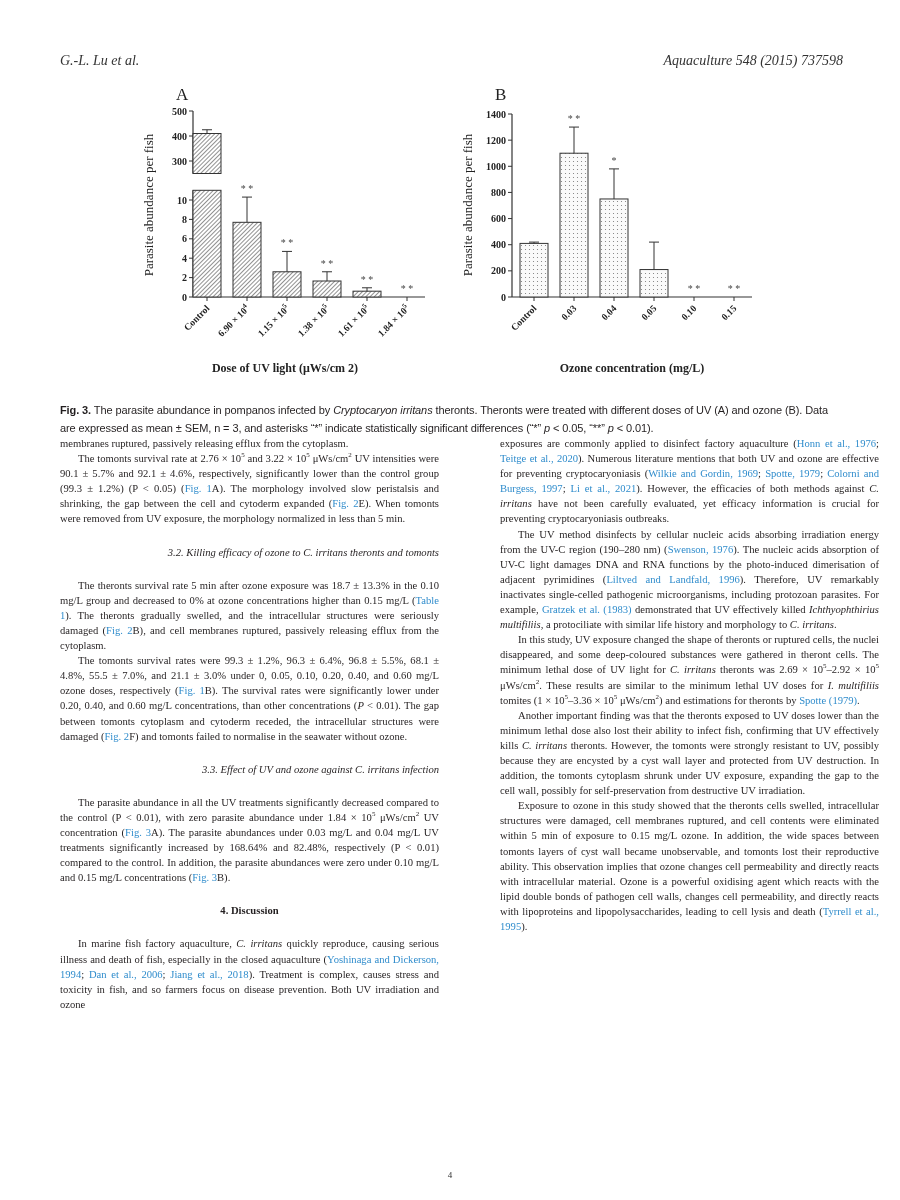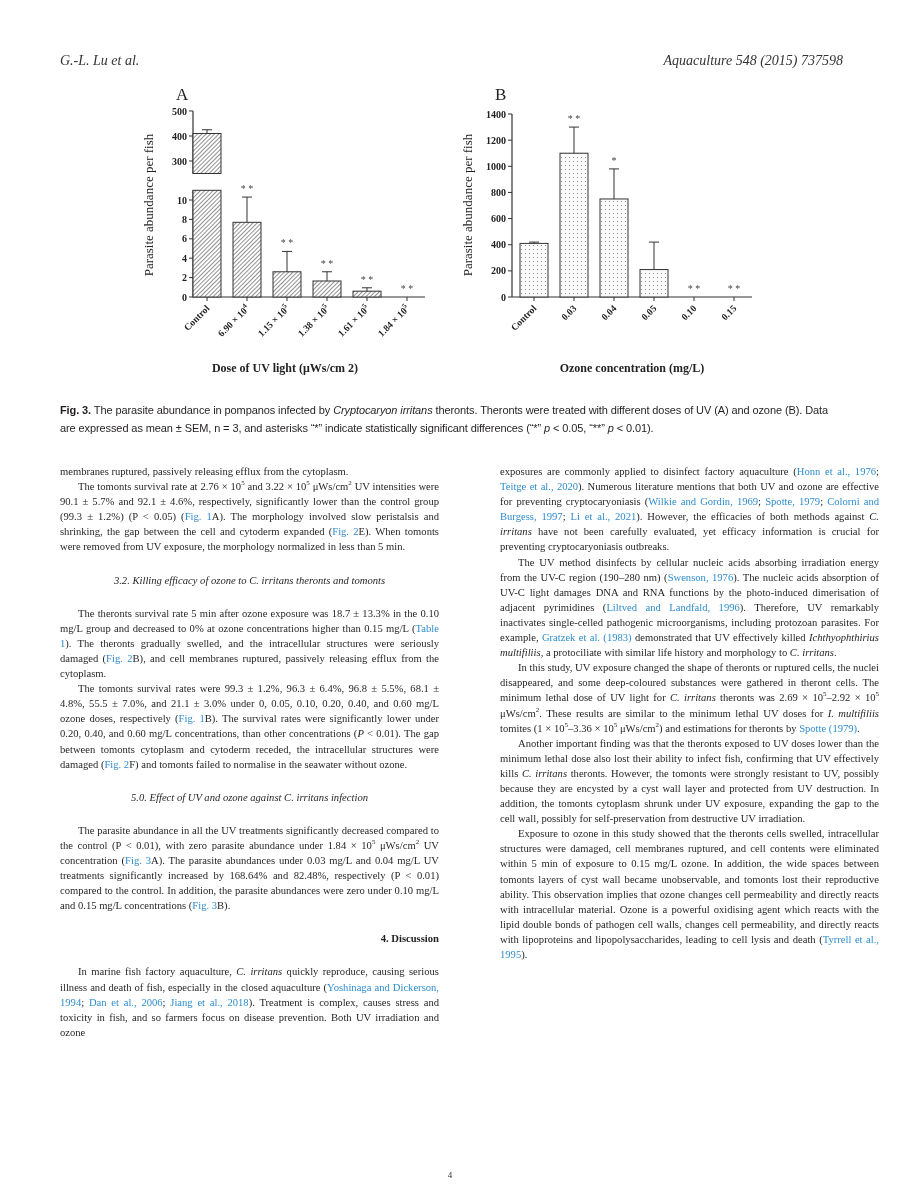--- a/index.html
+++ b/index.html
@@ -3,27 +3,27 @@
 <meta charset="utf-8">
 <style>
   html, body { margin:0; padding:0; background:#fff; }
   body { width:900px; height:1200px; position:relative; overflow:hidden; font-family:"Liberation Serif", serif; color:#231f20; }
   .runhead { position:absolute; top:53px; font-size:14px; font-style:italic; color:#333; }
   #rh-left { left:60px; }
   #rh-right { right:57px; }
   svg.fig { position:absolute; left:0; top:0; }
   .caption { position:absolute; left:60px; top:393px; width:785px; font-family:"Liberation Sans", sans-serif; font-size:11px; line-height:18px; letter-spacing:-0.1px; color:#231f20;margin-top:8px; }
   .caption b { font-weight:bold; }
-  .col { position:absolute; top:464px; width:379px; font-size:10.6px; line-height:15.1px; text-align:justify; }
+  .col { position:absolute; top:436px; width:379px; font-size:10.6px; line-height:15.1px; text-align:justify; }
   #col-left { left:60px; }
   #col-right { left:465px;margin-left:35px; }
   .col p { margin:0; text-indent:18px; }
   .col p.noind { text-indent:0; }
-  .col .sec { font-style:italic; margin:14px 0 14px 0; text-indent:0; text-align:center; }
-  .col .sech { font-weight:bold; margin:14px 0 14px 0; text-indent:0; text-align:right;font-family:Liberation Serif, serif; }
+  .col .sec { font-style:italic; margin:14px 0 14px 0; text-indent:0; text-align:right; }
+  .col .sech { font-weight:bold; margin:14px 0 14px 0; text-indent:0; text-align:center;font-family:Liberation Serif, serif; }
   a.ref { color:#2f8ccc; text-decoration:none; }
   .pnum { position:absolute; top:1170px; left:0; width:900px; text-align:center; font-size:9px; color:#333; }
   sup { font-size:7px; line-height:0; }
 </style>
 </head>
 <body>
 
 <div class="runhead" id="rh-left">G.-L. Lu et al.</div>
 <div class="runhead" id="rh-right">Aquaculture 548 (2015) 737598</div>
 
@@ -155,21 +155,21 @@
 </div>
 
 <div class="col" id="col-left">
   <p class="noind">membranes ruptured, passively releasing efflux from the cytoplasm.</p>
   <p><span>The tomonts survival rate at 2.76 × 10</span><sup>5</sup><span> and 3.22 × 10</span><sup>5</sup><span> μWs/cm</span><sup>2</sup><span> UV intensities were 90.1 ± 5.7% and 92.1 ± 4.6%, respectively, significantly lower than the control group (99.3 ± 1.2%) (P &lt; 0.05) (</span><a class="ref">Fig. 1</a><span>A). The morphology involved slow peristalsis and shrinking, the gap between the cell and cytoderm expanded (</span><a class="ref">Fig. 2</a><span>E). When tomonts were removed from UV exposure, the morphology normalized in less than 5 min.</span></p>
 
   <p class="sec" style="margin-top:18px">3.2.  Killing efficacy of ozone to C. irritans theronts and tomonts</p>
   <p style="margin-top:18px"><span>The theronts survival rate 5 min after ozone exposure was 18.7 ± 13.3% in the 0.10 mg/L group and decreased to 0% at ozone concentrations higher than 0.15 mg/L (</span><a class="ref">Table 1</a><span>). The theronts gradually swelled, and the intracellular structures were seriously damaged (</span><a class="ref">Fig. 2</a><span>B), and cell membranes ruptured, passively releasing efflux from the cytoplasm.</span></p>
   <p><span>The tomonts survival rates were 99.3 ± 1.2%, 96.3 ± 6.4%, 96.8 ± 5.5%, 68.1 ± 4.8%, 55.5 ± 7.0%, and 21.1 ± 3.0% under 0, 0.05, 0.10, 0.20, 0.40, and 0.60 mg/L ozone doses, respectively (</span><a class="ref">Fig. 1</a><span>B). The survival rates were significantly lower under 0.20, 0.40, and 0.60 mg/L concentrations, than other concentrations (</span><i>P</i><span> &lt; 0.01). The gap between tomonts cytoplasm and cytoderm receded, the intracellular structures were damaged (</span><a class="ref">Fig. 2</a><span>F) and tomonts failed to normalise in the seawater without ozone.</span></p>
 
-  <p class="sec" style="margin-top:18px">5.0.  Effect of UV and ozone against C. irritans infection</p>
+  <p class="sec" style="margin-top:18px">3.3.  Effect of UV and ozone against C. irritans infection</p>
   <p style="margin-top:18px"><span>The parasite abundance in all the UV treatments significantly decreased compared to the control (P &lt; 0.01), with zero parasite abundance under 1.84 × 10</span><sup>5</sup><span> μWs/cm</span><sup>2</sup><span> UV concentration (</span><a class="ref">Fig. 3</a><span>A). The parasite abundances under 0.03 mg/L and 0.04 mg/L UV treatments significantly increased by 168.64% and 82.48%, respectively (P &lt; 0.01) compared to the control. In addition, the parasite abundances were zero under 0.10 mg/L and 0.15 mg/L concentrations (</span><a class="ref">Fig. 3</a><span>B).</span></p>
 
   <p class="sech" style="margin-top:18px">4.  Discussion</p>
   <p style="margin-top:18px"><span>In marine fish factory aquaculture, </span><i>C. irritans</i><span> quickly reproduce, causing serious illness and death of fish, especially in the closed aquaculture (</span><a class="ref">Yoshinaga and Dickerson, 1994</a><span>; </span><a class="ref">Dan et al., 2006</a><span>; </span><a class="ref">Jiang et al., 2018</a><span>). Treatment is complex, causes stress and toxicity in fish, and so farmers focus on disease prevention. Both UV irradiation and ozone</span></p>
 </div>
 
 <div class="col" id="col-right">
   <p class="noind"><span>exposures are commonly applied to disinfect factory aquaculture (</span><a class="ref">Honn et al., 1976</a><span>; </span><a class="ref">Teitge et al., 2020</a><span>). Numerous literature mentions that both UV and ozone are effective for preventing cryptocaryoniasis (</span><a class="ref">Wilkie and Gordin, 1969</a><span>; </span><a class="ref">Spotte, 1979</a><span>; </span><a class="ref">Colorni and Burgess, 1997</a><span>; </span><a class="ref">Li et al., 2021</a><span>). However, the efficacies of both methods against </span><i>C. irritans</i><span> have not been carefully evaluated, yet efficacy information is crucial for preventing cryptocaryoniasis outbreaks.</span></p>
   <p><span>The UV method disinfects by cellular nucleic acids absorbing irradiation energy from the UV-C region (190–280 nm) (</span><a class="ref">Swenson, 1976</a><span>). The nucleic acids absorption of UV-C light damages DNA and RNA functions by the photo-induced dimerisation of adjacent pyrimidines (</span><a class="ref">Liltved and Landfald, 1996</a><span>). Therefore, UV remarkably inactivates single-celled pathogenic microorganisms, including protozoan parasites. For example, </span><a class="ref">Gratzek et al. (1983)</a><span> demonstrated that UV effectively killed </span><i>Ichthyophthirius multifiliis</i><span>, a protociliate with similar life history and morphology to </span><i>C. irritans</i><span>.</span></p>
   <p><span>In this study, UV exposure changed the shape of theronts or ruptured cells, the nuclei disappeared, and some deep-coloured substances were gathered in theront cells. The minimum lethal dose of UV light for </span><i>C. irritans</i><span> theronts was 2.69 × 10</span><sup>5</sup><span>–2.92 × 10</span><sup>5</sup><span> μWs/cm</span><sup>2</sup><span>. These results are similar to the minimum lethal UV doses for </span><i>I. multifiliis</i><span> tomites (1 × 10</span><sup>5</sup><span>–3.36 × 10</span><sup>5</sup><span> μWs/cm</span><sup>2</sup><span>) and estimations for theronts by </span><a class="ref">Spotte (1979)</a><span>.</span></p>

